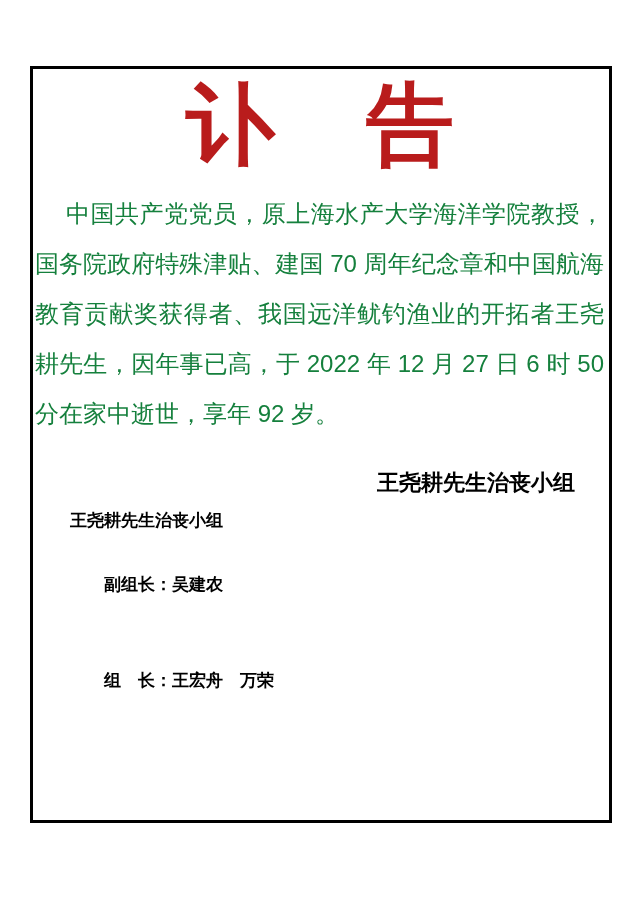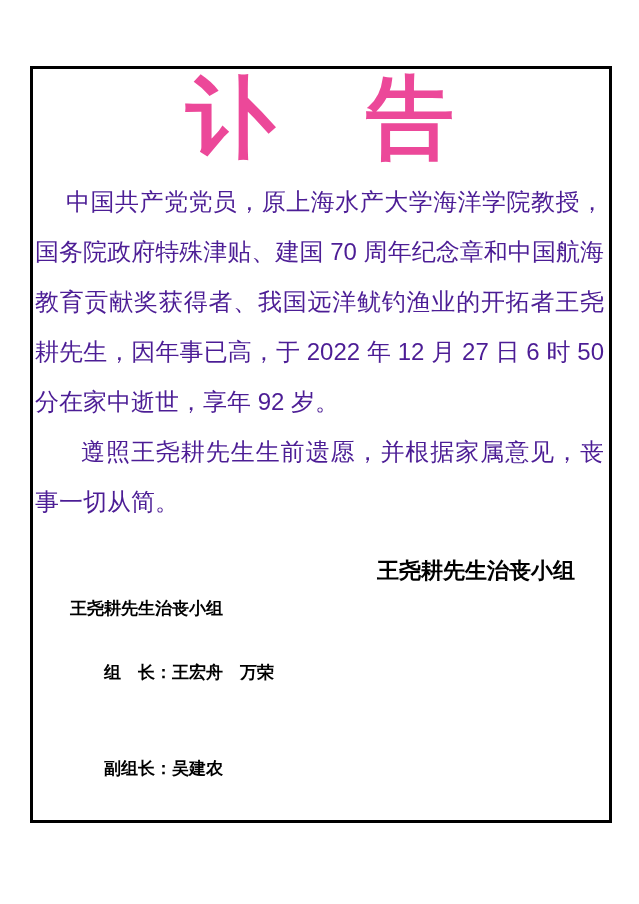--- a/index.html
+++ b/index.html
@@ -21,36 +21,36 @@
     position: absolute;
     left: 30px;
     top: 66px;
     width: 576px;
     height: 751px;
     border: 3px solid #000000;
     background: #ffffff;
     box-sizing: content-box;
   }
   .title {
-    margin: 4px 0 0 0;
+    margin: 4px 0 12px 0;
     text-align: center;
-    font-family: Liberation Mono, monospace;
+    font-family: Liberation Sans, sans-serif;
     font-weight: 900;
     font-size: 88px;
     line-height: 104px;
     letter-spacing: 2px;
-    color: #ec4899;
+    color: #b91c1c;
   }
   .body-text {
     padding: 0 5px 0 2px;
     font-family: "Liberation Sans", sans-serif;
     font-size: 24px;
     line-height: 50px;
     text-align: justify;
-    color: #4c1d95;
+    color: #15803d;
   }
   .body-text p {
     margin: 0;
   }
   .para-1 { text-indent: 31px; }
   .para-2 { text-indent: 46px; }
   .closing-line { text-align: left; }
   .signature {
     margin-top: 26px;
     text-align: right;
@@ -85,34 +85,33 @@
 </head>
 <body>
 
 <div class="page">
   <div class="frame">
 
     <h1 class="title">讣　告</h1>
 
     <div class="body-text">
       <p class="para-1">中国共产党党员，原上海水产大学海洋学院教授，国务院政府特殊津贴、建国 70 周年纪念章和中国航海教育贡献奖获得者、我国远洋鱿钓渔业的开拓者王尧耕先生，因年事已高，于 2022 年 12 月 27 日 6 时 50 分在家中逝世，享年 92 岁。</p>
-      <p class="para-2">遵照王尧耕先生生前遗愿，并根据家属意见，丧事一切从简。</p>
     </div>
 
     <div class="signature">
       <div class="sig-name">王尧耕先生治丧小组</div>
     </div>
 
     <div class="committee">
       <div class="committee-heading">王尧耕先生治丧小组</div>
       <div class="committee-row">
-        <span>组　长：</span><span>王宏舟　万荣</span>
+        <span>副组长：</span><span>吴建农</span>
       </div>
       <div class="committee-row">
-        <span>副组长：</span><span>吴建农</span>
+        <span>组　长：</span><span>王宏舟　万荣</span>
       </div>
       <div class="committee-row">
         
       </div>
     </div>
 
   </div>
 </div>
 
 </body></html>

